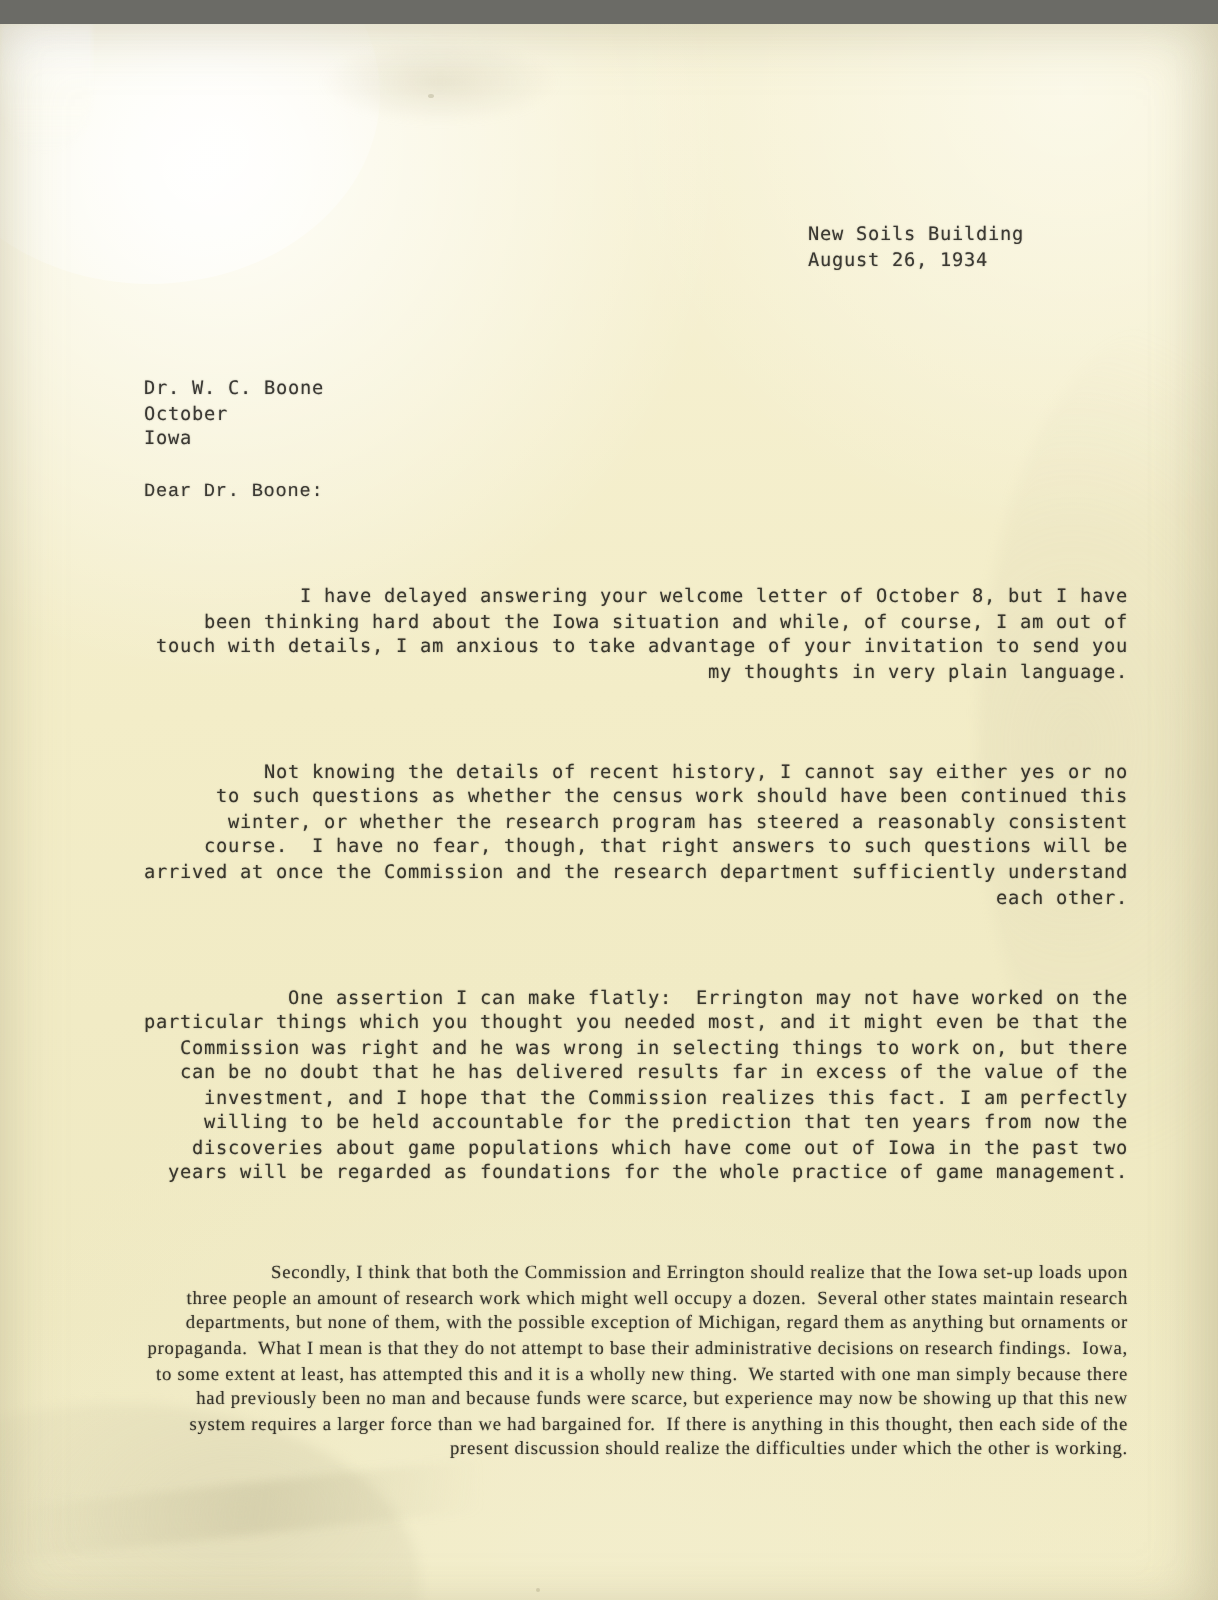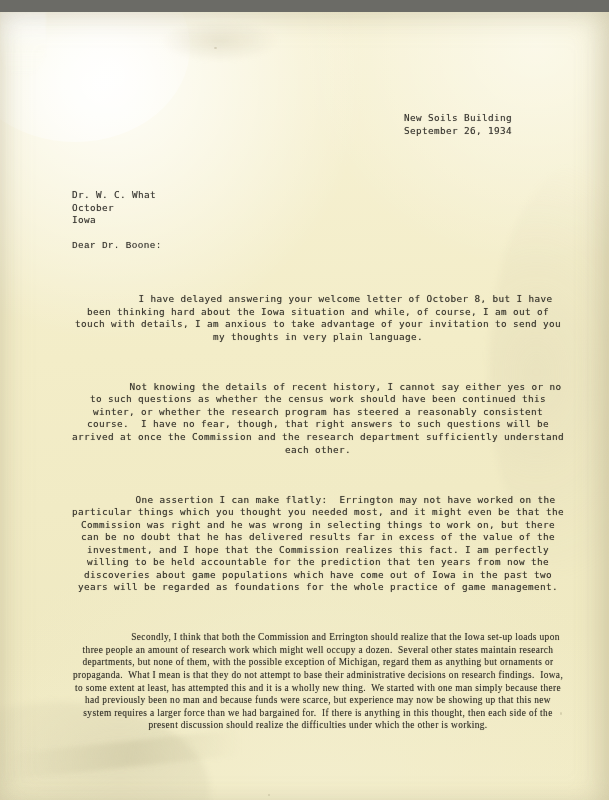--- a/index.html
+++ b/index.html
@@ -111,21 +111,21 @@
     font-family: Liberation Mono, monospace;
   }
   #body {
     left: 72px;
     top: 256px;
     width: 492px;
   }
   #body p {
     margin: 0 0 12.4px 0;
     text-indent: 55px;
-    text-align: center;
+    text-align: right;
   }
   #body p:last-child { margin-bottom: 0; font-family: Liberation Serif, serif; }
 
   
   #letterhead, #addressee, #salutation, #body {
     mix-blend-mode: multiply;
   }
 </style>
 </head>
 <body>
@@ -139,23 +139,23 @@
   <div class="stain stain-right"></div>
   <div class="stain stain-bl"></div>
   <div class="stain-bottom-band"></div>
   <div class="ghost-line"></div>
 
   <div class="fleck" style="left:520px; top:560px; width:2px; height:2px;"></div>
   <div class="fleck" style="left:560px; top:700px; width:2px; height:3px;"></div>
   <div class="fleck" style="left:268px; top:782px; width:2px; height:2px;"></div>
   <div class="fleck" style="left:214px; top:35px; width:3px; height:2px;"></div>
 
-  <div class="typed" id="letterhead"><span>New Soils Building</span><br><span>September 26, 1934</span></div>
+  <div class="typed" id="letterhead"><span>New Soils Building</span><br><span>August 26, 1934</span></div>
 
-  <div class="typed" id="addressee"><span>Dr. W. C. What</span><br><span>October</span><br><span>Iowa</span></div>
+  <div class="typed" id="addressee"><span>Dr. W. C. Boone</span><br><span>October</span><br><span>Iowa</span></div>
 
   <div class="typed" id="salutation">Dear Dr. Boone:</div>
 
   <div class="typed" id="body">
     <p>I have delayed answering your welcome letter of October 8, but I have been thinking hard about the Iowa situation and while, of course, I am out of touch with details, I am anxious to take advantage of your invitation to send you my thoughts in very plain language.</p>
     <p>Not knowing the details of recent history, I cannot say either yes or no to such questions as whether the census work should have been continued this winter, or whether the research program has steered a reasonably consistent course.  I have no fear, though, that right answers to such questions will be arrived at once the Commission and the research department sufficiently understand each other.</p>
     <p>One assertion I can make flatly:  Errington may not have worked on the particular things which you thought you needed most, and it might even be that the Commission was right and he was wrong in selecting things to work on, but there can be no doubt that he has delivered results far in excess of the value of the investment, and I hope that the Commission realizes this fact. I am perfectly willing to be held accountable for the prediction that ten years from now the discoveries about game populations which have come out of Iowa in the past two years will be regarded as foundations for the whole practice of game management.</p>
     <p>Secondly, I think that both the Commission and Errington should realize that the Iowa set-up loads upon three people an amount of research work which might well occupy a dozen.  Several other states maintain research departments, but none of them, with the possible exception of Michigan, regard them as anything but ornaments or propaganda.  What I mean is that they do not attempt to base their administrative decisions on research findings.  Iowa, to some extent at least, has attempted this and it is a wholly new thing.  We started with one man simply because there had previously been no man and because funds were scarce, but experience may now be showing up that this new system requires a larger force than we had bargained for.  If there is anything in this thought, then each side of the present discussion should realize the difficulties under which the other is working.</p>
     
   </div>

